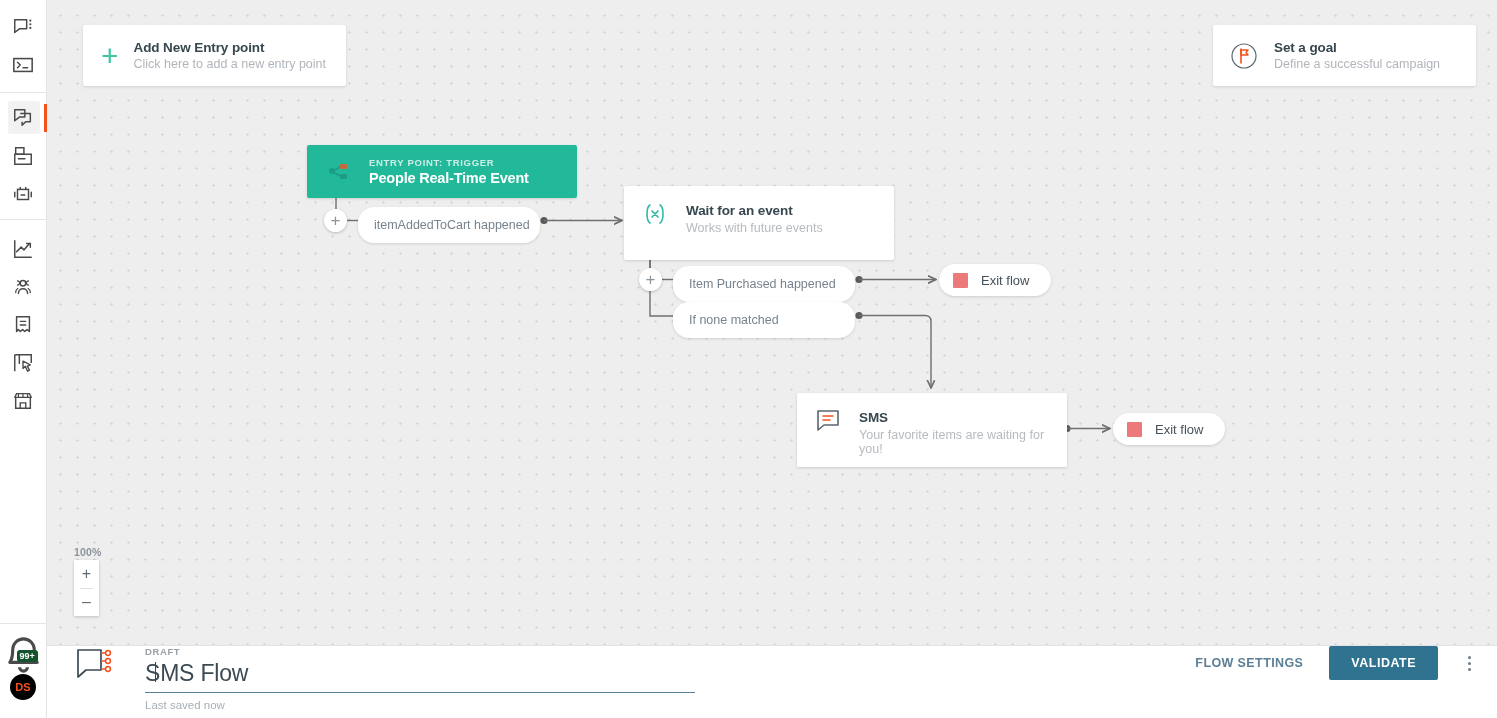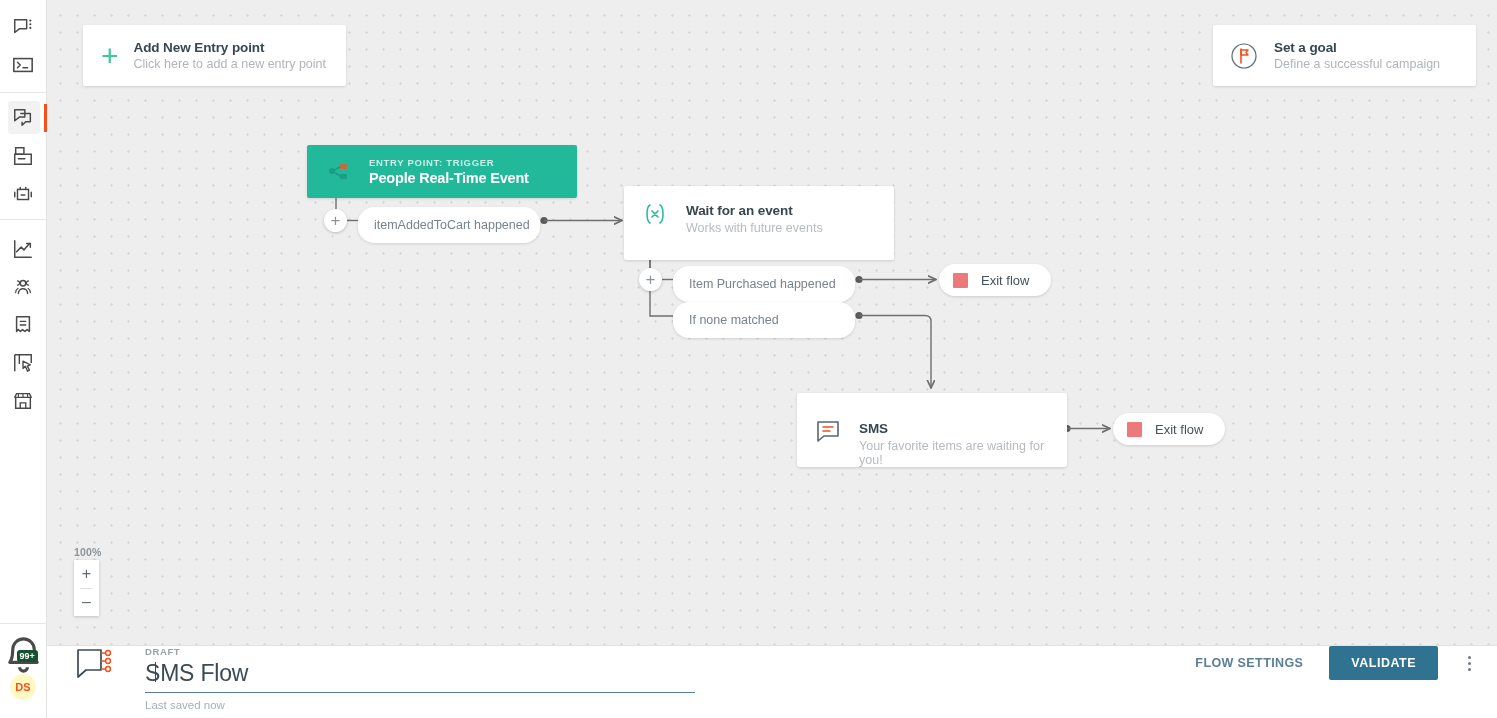--- a/index.html
+++ b/index.html
@@ -39,21 +39,21 @@
   #sidebar-bottom { margin-top: auto; width:100%; display:flex; flex-direction:column; align-items:center; }
   #bell-wrap { position: relative; width: 47px; height: 40px; display:flex; align-items:center; justify-content:center; cursor:pointer; }
   #bell-badge {
     position: absolute; left: 17px; top: 16px;
     background: #14532d; color: #fff;
     font-size: 9px; font-weight: bold;
     border-radius: 3px; padding: 1px 3px; line-height: 10px;
   }
   #avatar {
     width: 26px; height: 26px; border-radius: 50%;
-    background: #fef9c3; color: #f4511e;
+    background: #000000; color: #f4511e;
     font-size: 11px; font-weight: bold;
     display: flex; align-items: center; justify-content: center;
     margin-bottom: 18px; cursor: pointer;
   }
 
   
   #canvas {
     position: absolute; left: 47px; top: 0;
     width: 1450px; height: 645px;
     background-color: #eeeeee;
@@ -99,21 +99,21 @@
     display: flex; cursor: pointer; flex-direction: column;
   }
   .flow-node .accent { width: 4px; border-radius: 2px 0 0 2px; }
   .flow-node .body { display: flex; align-items: flex-start; padding: 17px 0 0 18px; }
   .flow-node .node-ic { width: 26px; height: 26px; flex: 0 0 26px; margin-top: -2px; }
   .flow-node .txt { margin-left: 18px; }
   .node-title { font-size: 13.5px; font-weight: bold; color: #37474f; letter-spacing: -0.1px; }
   .node-sub { font-size: 12.5px; color: #b6bbc0; margin-top: 3px; }
 
   #wait-node { left: 577px; top: 186px; width: 270px; height: 74px; }
-  #sms-node { left: 750px; top: 393px; width: 270px; height: 74px; justify-content: space-between; }
+  #sms-node { left: 750px; top: 393px; width: 270px; height: 74px; }
 
   
   .pill {
     position: absolute; background: #fff; border-radius: 16px;
     height: 27px; display: flex; align-items: center;
     padding: 18px 16px; font-size: 12.5px; color: #78838c;
     box-shadow: 0 1px 3px rgba(0,0,0,0.12);
     cursor: pointer; white-space: nowrap;
   }
   #pill-1 { left: 311px; top: 207px; width: 182px; }

